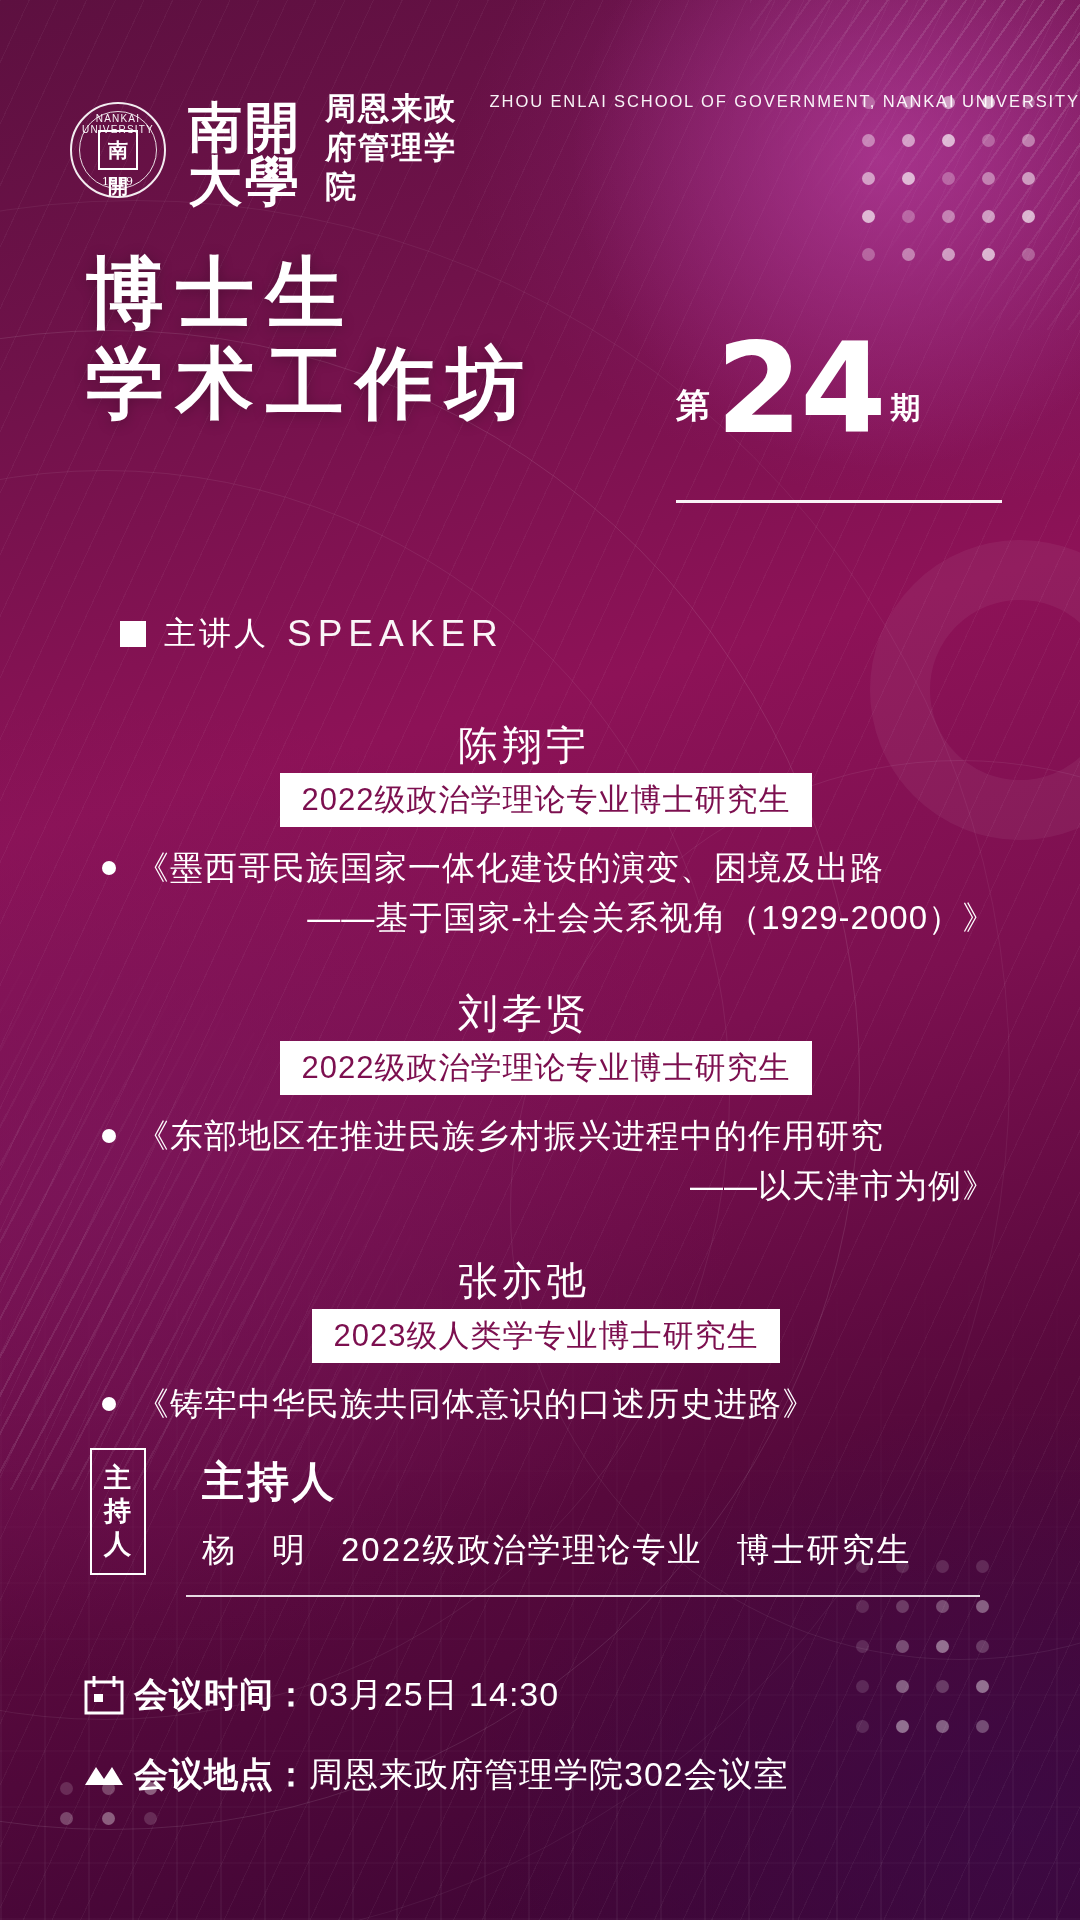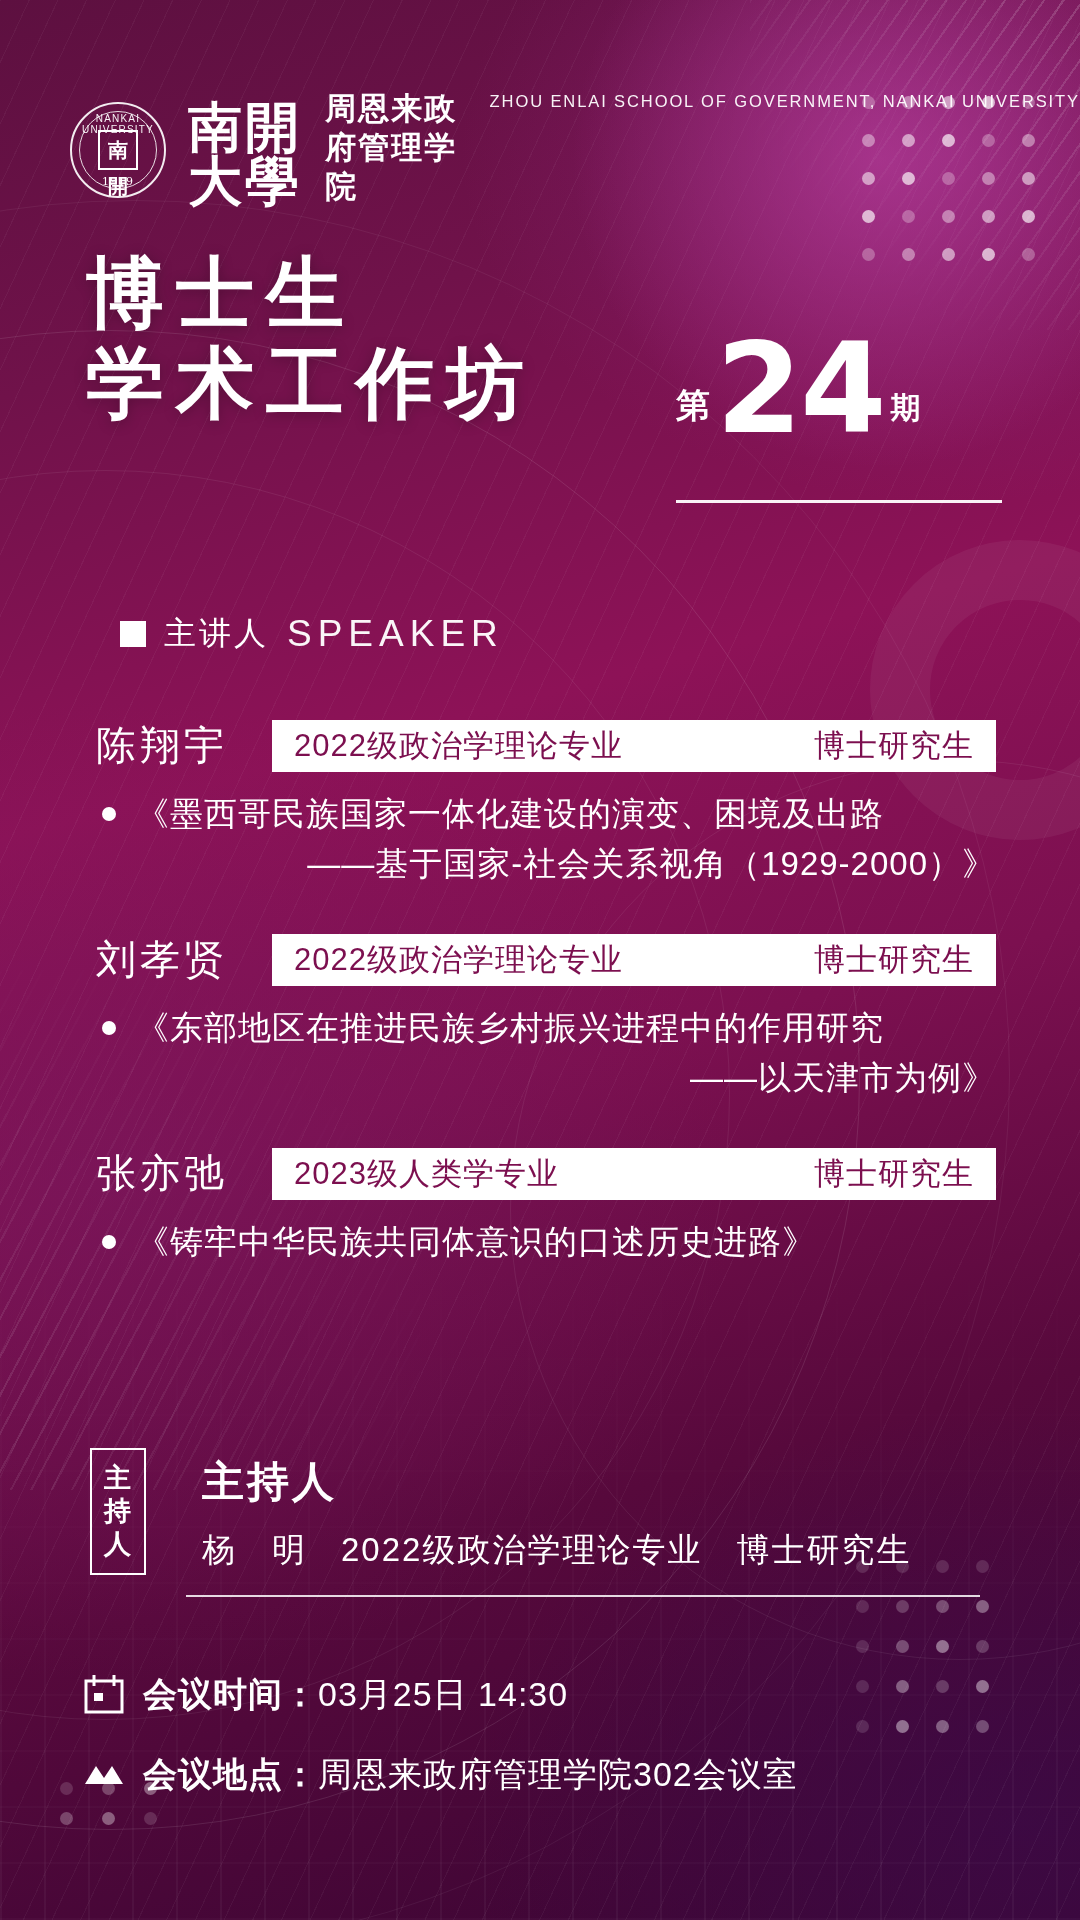--- a/index.html
+++ b/index.html
@@ -162,21 +162,21 @@
     position: absolute; left: 120px; top: 612px;
     display: flex; align-items: center; gap: 18px;
   }
   .sq { width: 26px; height: 26px; background: #fff; }
   .speaker-cn { font-size: 32px; font-weight: 400; letter-spacing: 3px; }
   .speaker-en { font-size: 37px; letter-spacing: 6px; opacity: .96; }
 
   
   .speakers { position: absolute; left: 96px; top: 718px; width: 900px; }
   .speaker { margin-bottom: 44px; }
-  .sp-head { display: flex; align-items: center; }
+  .sp-head { display: flex; align-items: center; flex-direction: column; }
   .sp-name {
     font-size: 40px; letter-spacing: 4px; min-width: 176px;
     font-weight: 400;
   }
   .sp-tag {
     flex: 1; display: flex; align-items: center; justify-content: space-between;
     background: #fff; color: #7c0f4f;
     padding: 6px 22px; font-size: 31px; letter-spacing: 1px;
     height: 52px;
   }
@@ -206,21 +206,21 @@
     display: flex; gap: 34px; align-items: baseline;
   }
   .host-rule {
     margin-top: 20px; height: 2px; background: rgba(255,255,255,0.85);
     margin-left: 96px;
   }
 
   
   .meta { position: absolute; left: 82px; top: 1672px; width: 920px; }
   .meta-row {
-    display: flex; gap: 17px; margin-bottom: 34px;
+    display: flex; align-items: center; gap: 8px; margin-bottom: 34px;
   }
   .meta-ico { width: 44px; height: 44px; flex: 0 0 auto; }
   .meta-text { font-size: 34px; letter-spacing: 1px; }
   .meta-text b { font-weight: 700; }
 </style>
 </head>
 <body>
 
 <div class="poster">
 

